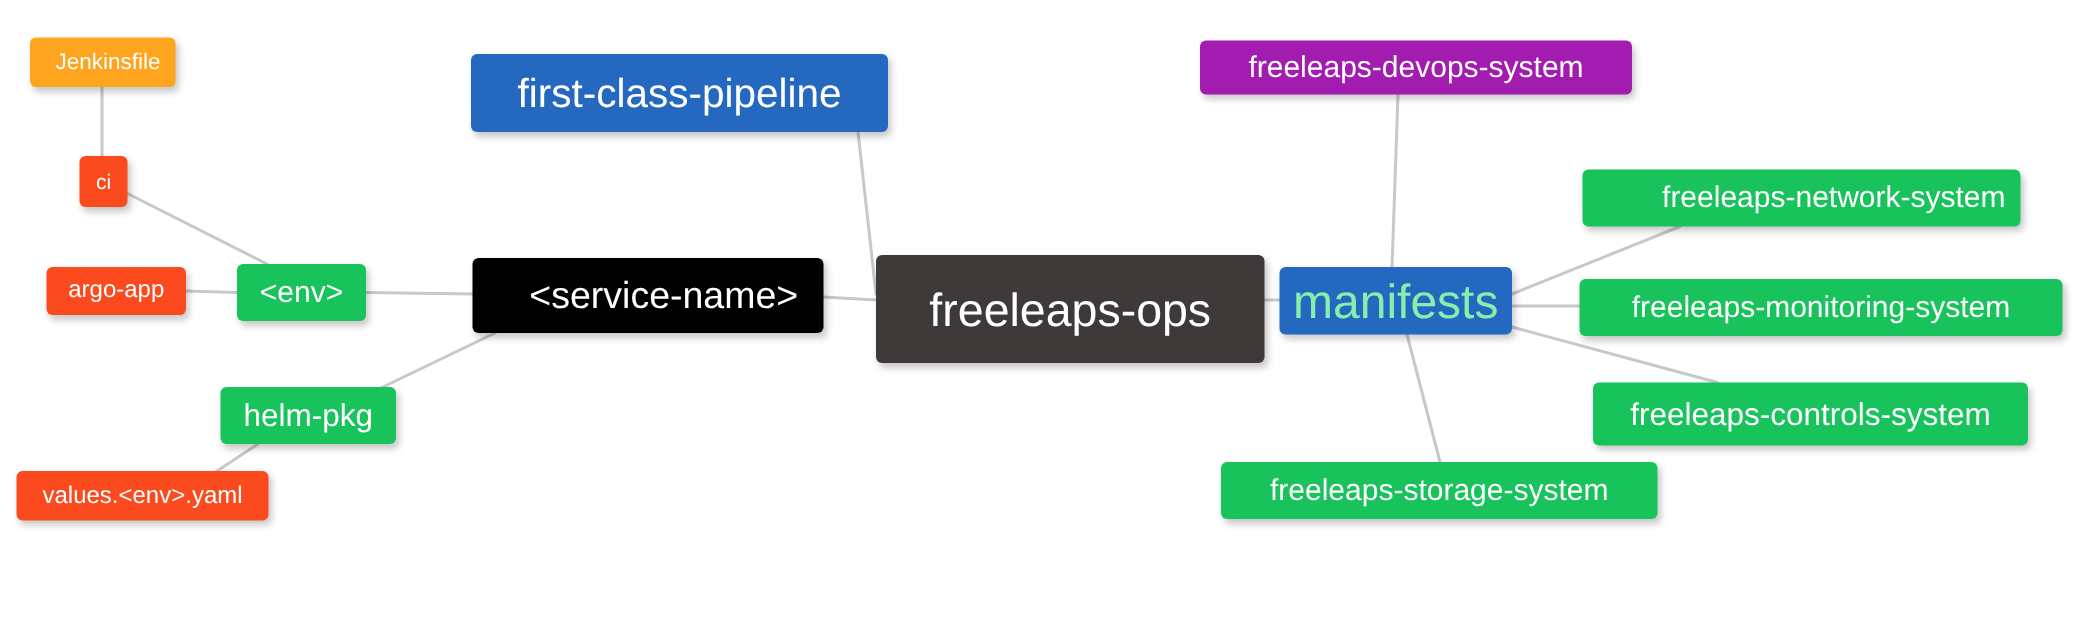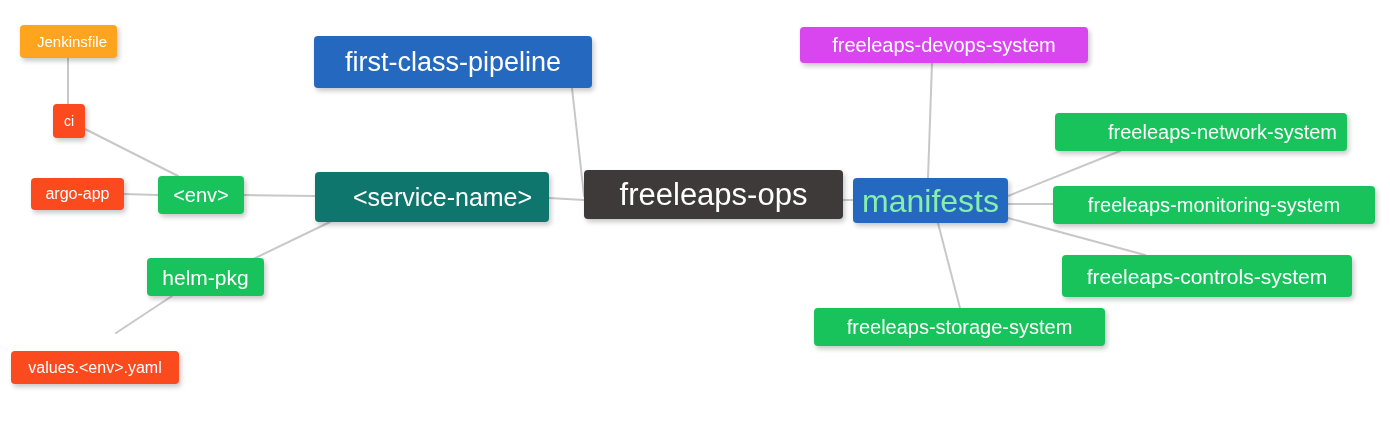--- a/index.html
+++ b/index.html
@@ -62,51 +62,51 @@
       <line x1="178" y1="176" x2="83" y2="128" stroke="#c8c8c8" stroke-width="2" stroke-linecap="round"></line>
       <line x1="68" y1="104" x2="68" y2="58" stroke="#c8c8c8" stroke-width="2" stroke-linecap="round"></line>
       <line x1="172" y1="296" x2="116" y2="333" stroke="#c8c8c8" stroke-width="2" stroke-linecap="round"></line>
       <line x1="928" y1="178" x2="932" y2="63" stroke="#c8c8c8" stroke-width="2" stroke-linecap="round"></line>
       <line x1="1008" y1="196" x2="1120" y2="151" stroke="#c8c8c8" stroke-width="2" stroke-linecap="round"></line>
       <line x1="1008" y1="204" x2="1053" y2="204" stroke="#c8c8c8" stroke-width="2" stroke-linecap="round"></line>
       <line x1="1008" y1="218" x2="1145" y2="255" stroke="#c8c8c8" stroke-width="2" stroke-linecap="round"></line>
       <line x1="938" y1="223" x2="960" y2="308" stroke="#c8c8c8" stroke-width="2" stroke-linecap="round"></line>
     </svg>
   <div id="node-layer">
-      <div class="node" style="left: 584px; top: 170px; width: 259px; height: 49px; background: rgb(62, 58, 57); font-size: 31px; color: rgb(255, 255, 255);">
+      <div class="node" style="left: 584px; top: 170px; width: 259px; height: 72px; background: rgb(62, 58, 57); font-size: 31px; color: rgb(255, 255, 255);">
         <span class="node-label">freeleaps-ops</span>
       </div>
       <div class="node" style="left: 314px; top: 36px; width: 278px; height: 52px; background: rgb(37, 104, 192); font-size: 27px; color: rgb(255, 255, 255);">
         <span class="node-label">first-class-pipeline</span>
       </div>
-      <div class="node" style="left: 315px; top: 172px; width: 234px; height: 50px; background: #0f766e; font-size: 25px; color: rgb(255, 255, 255); padding-left: 31px;">
+      <div class="node" style="left: 315px; top: 172px; width: 234px; height: 50px; background: #000000; font-size: 25px; color: rgb(255, 255, 255); padding-left: 31px;">
         <span class="node-label">&lt;service-name&gt;</span>
       </div>
       <div class="node" style="left: 853px; top: 178px; width: 155px; height: 45px; background: rgb(37, 104, 192); font-size: 32px; color: #86efac;">
         <span class="node-label">manifests</span>
       </div>
       <div class="node" style="left: 158px; top: 176px; width: 86px; height: 38px; background: rgb(24, 195, 92); font-size: 20px; color: rgb(255, 255, 255);">
         <span class="node-label">&lt;env&gt;</span>
       </div>
       <div class="node" style="left: 147px; top: 258px; width: 117px; height: 38px; background: rgb(24, 195, 92); font-size: 21px; color: rgb(255, 255, 255);">
         <span class="node-label">helm-pkg</span>
       </div>
       <div class="node" style="left: 20px; top: 25px; width: 97px; height: 33px; background: rgb(255, 164, 30); font-size: 15px; color: rgb(255, 255, 255); justify-content: flex-end;">
         <span class="node-label">Jenkinsfile</span>
       </div>
       <div class="node" style="left: 53px; top: 104px; width: 32px; height: 34px; background: rgb(251, 74, 30); font-size: 14px; color: rgb(255, 255, 255);">
         <span class="node-label">ci</span>
       </div>
       <div class="node" style="left: 31px; top: 178px; width: 93px; height: 32px; background: rgb(251, 74, 30); font-size: 16px; color: rgb(255, 255, 255); text-align: center;">
         <span class="node-label">argo-app</span>
       </div>
-      <div class="node" style="left: 11px; top: 351px; width: 168px; height: 33px; background: rgb(251, 74, 30); font-size: 16px; color: rgb(255, 255, 255);">
+      <div class="node" style="left: 11px; top: 314px; width: 168px; height: 33px; background: rgb(251, 74, 30); font-size: 16px; color: rgb(255, 255, 255);">
         <span class="node-label">values.&lt;env&gt;.yaml</span>
       </div>
-      <div class="node" style="left: 800px; top: 27px; width: 288px; height: 36px; background: #d946ef; font-size: 20px; color: rgb(255, 255, 255);">
+      <div class="node" style="left: 800px; top: 27px; width: 288px; height: 36px; background: #a21caf; font-size: 20px; color: rgb(255, 255, 255);">
         <span class="node-label">freeleaps-devops-system</span>
       </div>
       <div class="node" style="left: 1055px; top: 113px; width: 292px; height: 38px; background: rgb(24, 195, 92); font-size: 20px; color: rgb(255, 255, 255); justify-content: flex-end;">
         <span class="node-label">freeleaps-network-system</span>
       </div>
       <div class="node" style="left: 1053px; top: 186px; width: 322px; height: 38px; background: rgb(24, 195, 92); font-size: 20px; color: rgb(255, 255, 255); text-align: center;">
         <span class="node-label">freeleaps-monitoring-system</span>
       </div>
       <div class="node" style="left: 1062px; top: 255px; width: 290px; height: 42px; background: rgb(24, 195, 92); font-size: 21px; color: rgb(255, 255, 255);">
         <span class="node-label">freeleaps-controls-system</span>

